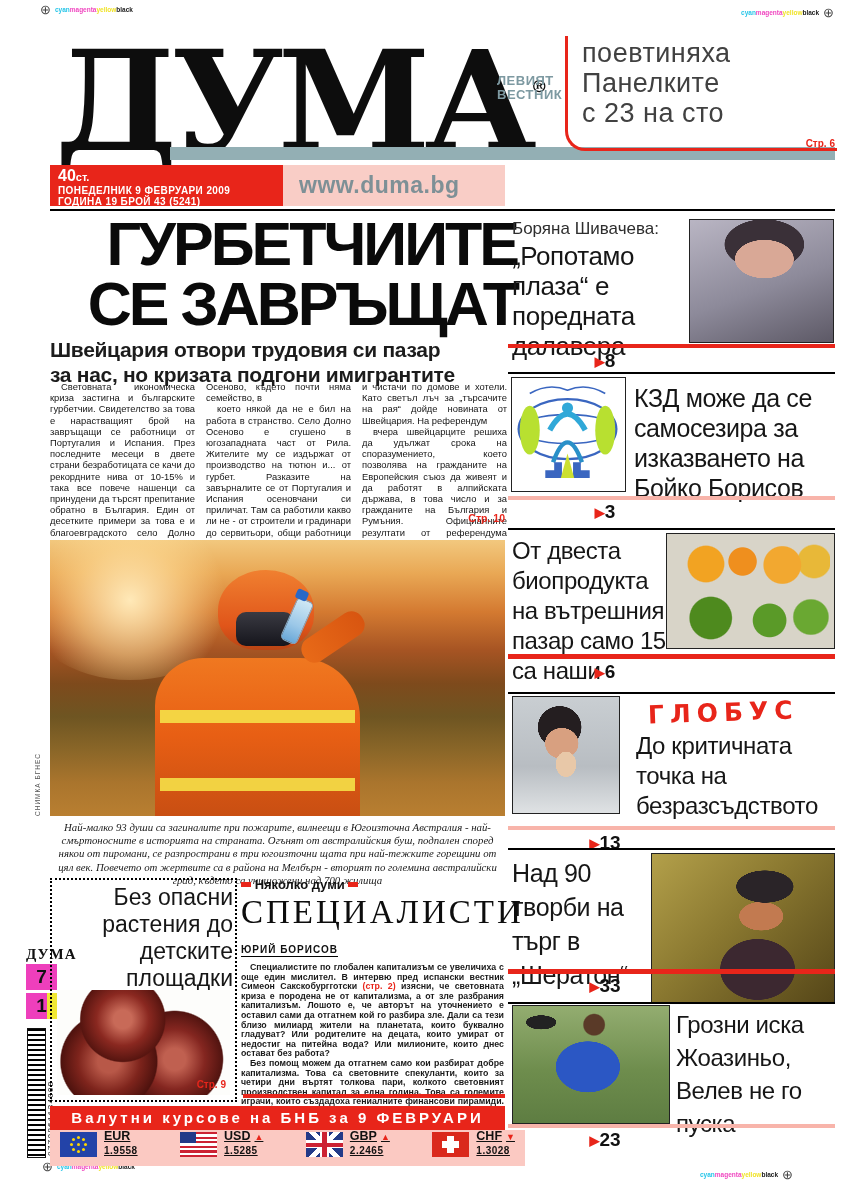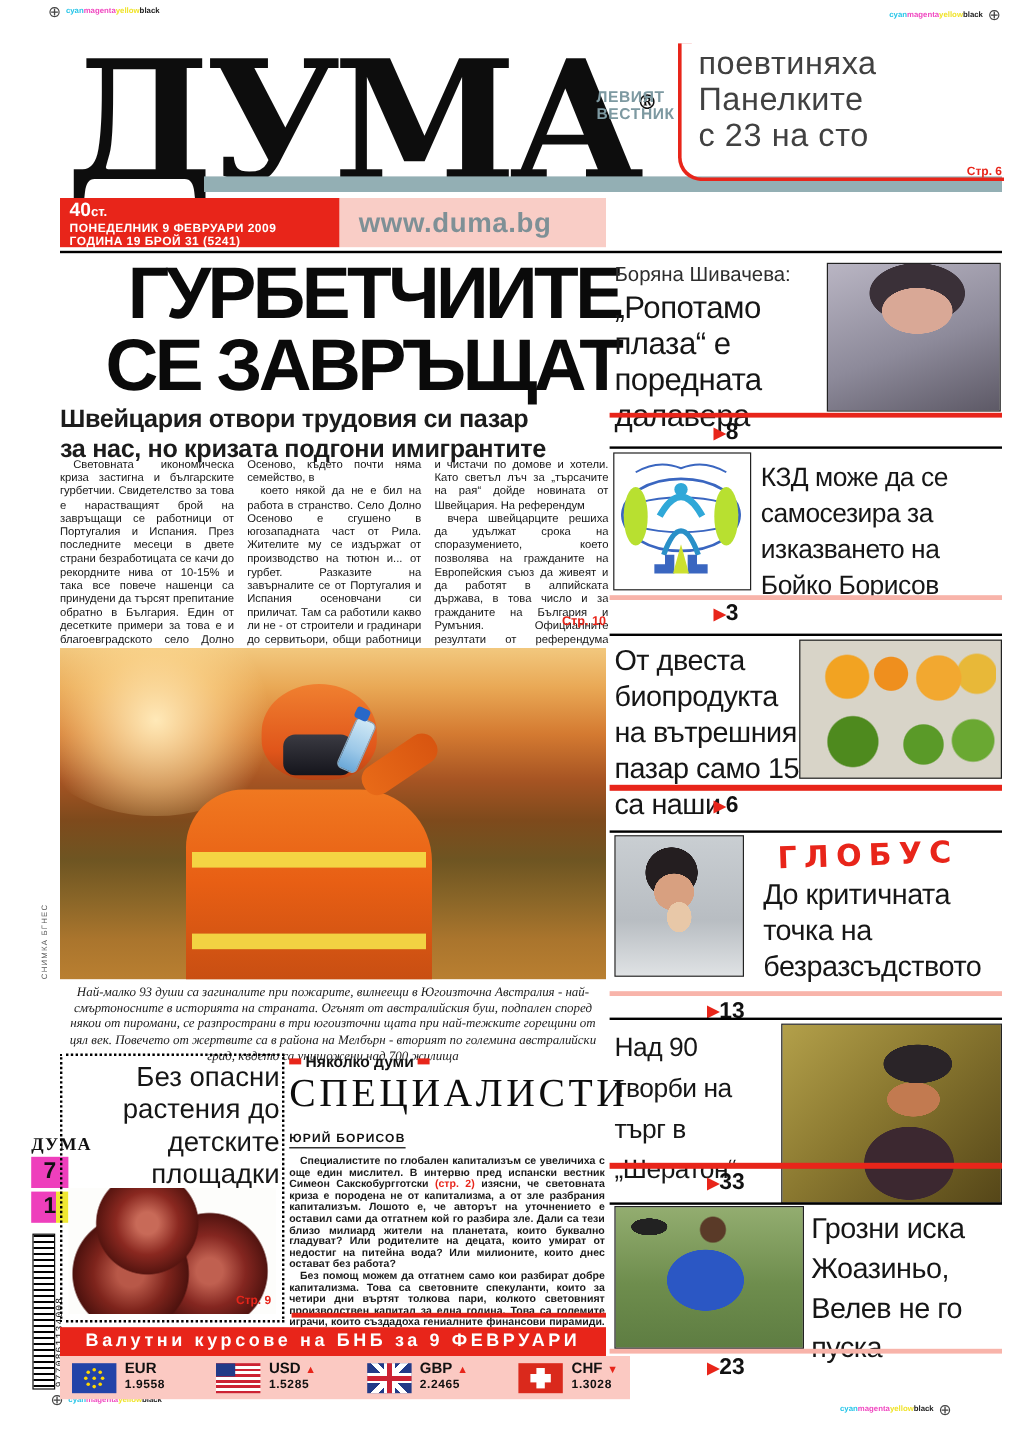--- a/index.html
+++ b/index.html
@@ -41,21 +41,21 @@
   .bodycols{column-count:3;column-gap:11px;height:158px;overflow:hidden;
             font-size:9.4px;line-height:11.2px;text-align:justify;color:#151515;}
   .bodycols p{margin:0;text-indent:11px;}
   .photo{overflow:hidden;}
   .credit{writing-mode:vertical-rl;transform:rotate(180deg);font-size:6.5px;color:#555;letter-spacing:1px;}
   .caption{font-family:"Liberation Serif",serif;font-style:italic;font-size:10.8px;
            line-height:13.2px;text-align:center;color:#1a1a1a;}
 
   
   .sb-kicker{font-size:17px;color:#2e2e2e;}
-  .sb-h{font-size:22px;line-height:30px;color:#161616;letter-spacing:-.4px;}
+  .sb-h{font-size:25px;line-height:30px;color:#161616;letter-spacing:-.4px;}
   .sb-redline{background:#e8251a;}
   .sb-pinkline{background:#f8b4aa;}
   .sb-page{font-weight:bold;font-size:19px;color:#111;text-align:center;}
   .tri{color:#e8251a;font-size:13px;vertical-align:1px;}
   .globus{color:#e8251a;font-size:25px;font-weight:bold;letter-spacing:6px;
           font-family:"DejaVu Sans","Liberation Sans",sans-serif;transform:rotate(-2deg);}
   .pframe{border:1px solid #222;}
 
   
   .dotted{border:2px dotted #000;}
@@ -74,21 +74,21 @@
   .op-title{font-family:"Liberation Serif",serif;font-size:33px;letter-spacing:3px;color:#0d0d0d;}
   .op-byline{font-weight:bold;font-size:10px;letter-spacing:1px;border-bottom:1.5px solid #000;
              display:inline-block;padding-bottom:1px;}
   .op-text{font-weight:bold;font-size:8.8px;line-height:9.6px;text-align:justify;color:#1a1a1a;}
   .op-text p{margin:0;text-indent:9px;}
   .op-ref{color:#e8251a;}
 
   
   .cur-head{background:#e8251a;color:#fff;font-weight:bold;font-size:15px;letter-spacing:3px;
             text-align:center;line-height:24px;}
-  .cur-body{background:#fbc9c2;display:flex;align-items:center;justify-content:space-between;padding:0 10px;}
+  .cur-body{background:#fbc9c2;display:flex;align-items:flex-start;justify-content:space-between;padding:0 10px;text-decoration:underline;}
   .cur-item{display:flex;align-items:center;gap:7px;}
   .cur-code{font-weight:bold;font-size:12.5px;line-height:13px;color:#111;}
   .cur-rate{font-weight:bold;font-size:10px;line-height:14px;color:#111;letter-spacing:.5px;}
   .cur-trend{color:#e8251a;font-size:9px;margin-left:4px;}
   .flag{width:37px;height:25px;position:relative;flex:none;overflow:hidden;}
   .flag-eu{background:#2343a8;}
   .eu-dot{position:absolute;left:17px;top:11px;width:3px;height:3px;border-radius:50%;background:#ffd700;
       box-shadow:0 -7px 0 #ffd700,0 7px 0 #ffd700,7px 0 0 #ffd700,-7px 0 0 #ffd700,
                  5px -5px 0 #ffd700,-5px -5px 0 #ffd700,5px 5px 0 #ffd700,-5px 5px 0 #ffd700;}
   .flag-us{background:repeating-linear-gradient(180deg,#cc2233 0 2.3px,#fff 2.3px 4.6px);}
@@ -194,21 +194,21 @@
   <div class="abs teaser-tr" style="left:565px;top:36px;width:255px;height:104px;">
     <div class="t-line">поевтиняха</div>
     <div class="t-line">Панелките</div>
     <div class="t-line">с 23 на сто</div>
     <div class="pageref" style="position:absolute;right:2px;bottom:-1px;">Стр. 6</div>
   </div>
 
   <div class="abs d-red" style="left:50px;top:165px;width:217px;height:36px;">
     <div class="d-price"><span>40</span><small>ст.</small></div>
     <div class="d-line">ПОНЕДЕЛНИК 9 ФЕВРУАРИ 2009</div>
-    <div class="d-line">ГОДИНА 19 БРОЙ 31 (5241)</div>
+    <div class="d-line">ГОДИНА 19 БРОЙ 43 (5241)</div>
   </div>
   <div class="abs d-pink" style="left:283px;top:165px;width:222px;height:41px;">
     <div class="d-site">www.duma.bg</div>
   </div>
   <div class="abs rule" style="left:50px;top:209px;width:785px;height:2px;"></div>
 
   <div class="abs h1" style="left:47px;top:214px;width:470px;">
     <div>ГУРБЕТЧИИТЕ</div>
     <div>СЕ ЗАВРЪЩАТ</div>
   </div>

